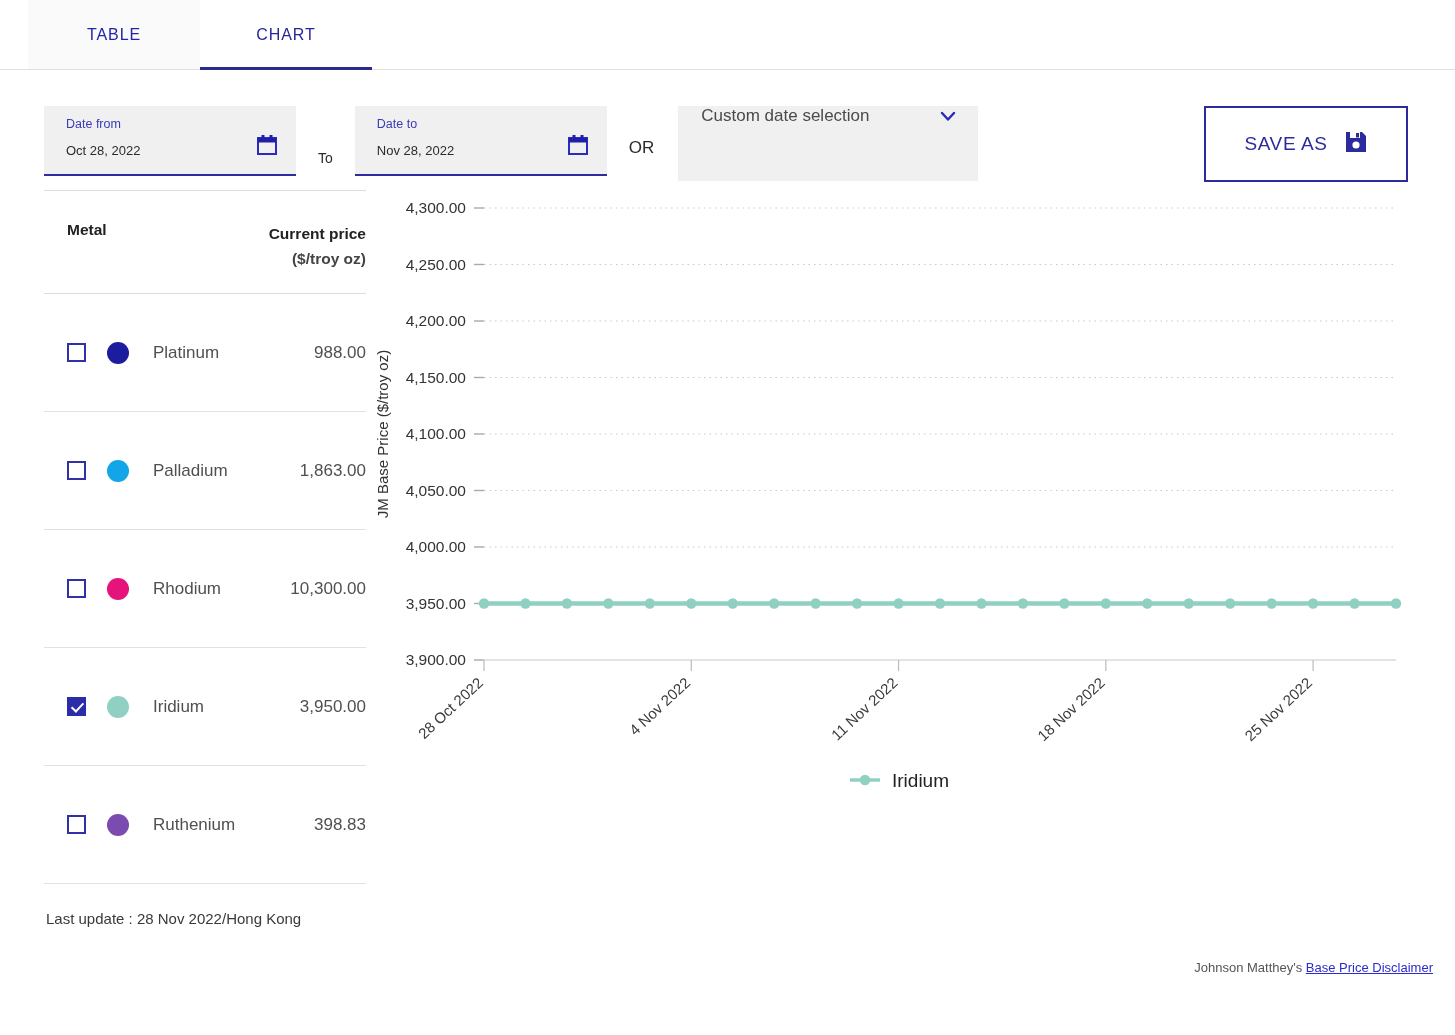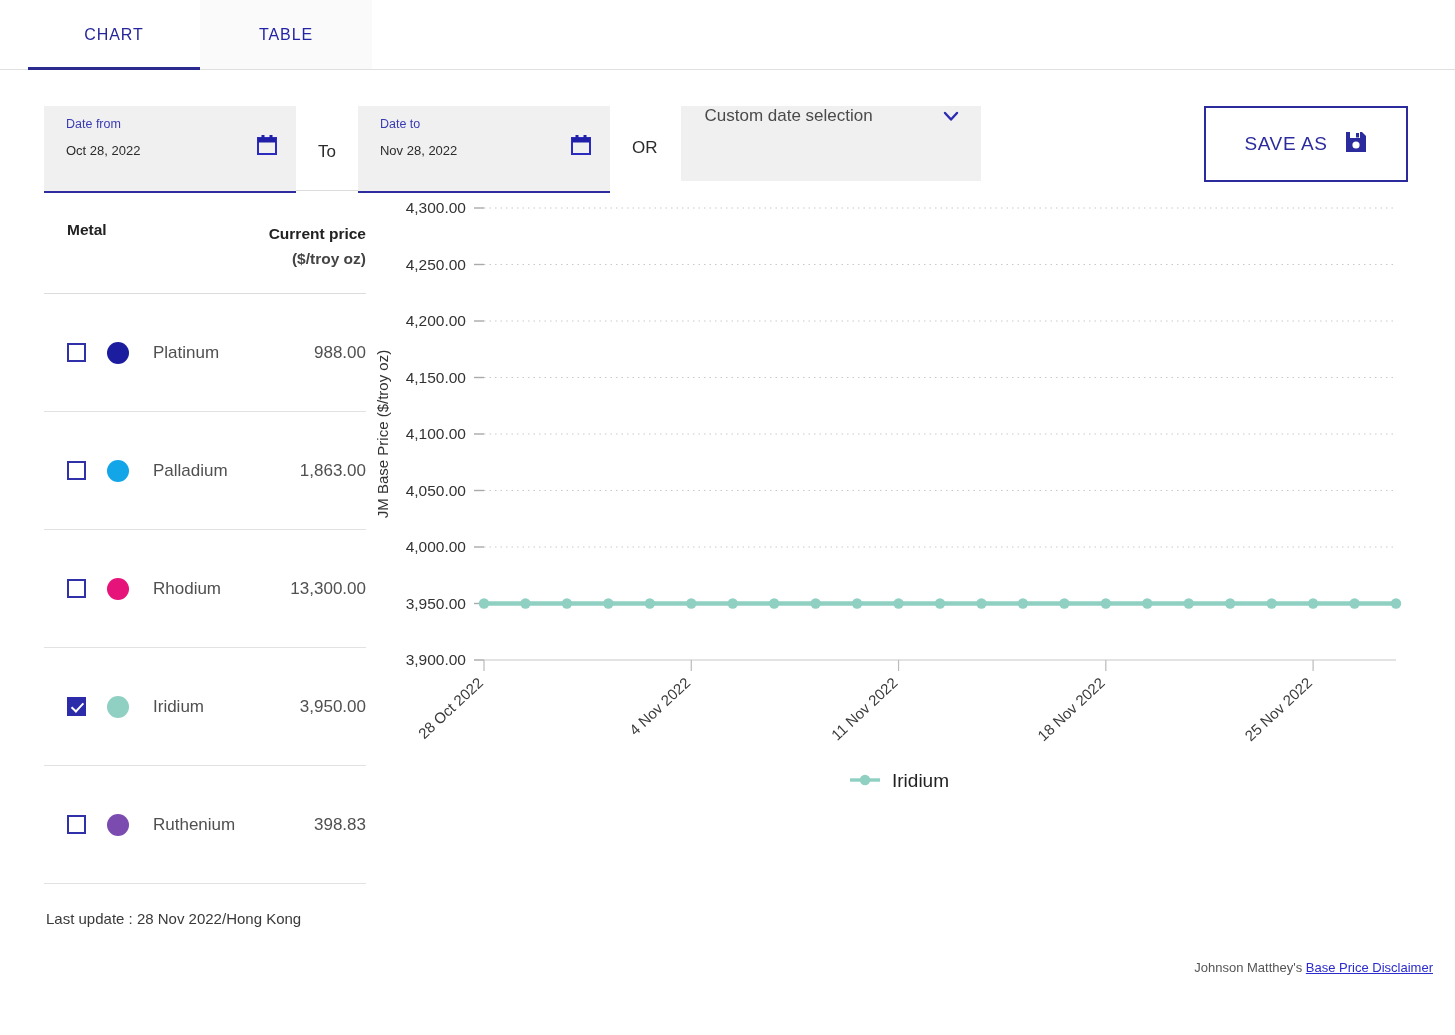--- a/index.html
+++ b/index.html
@@ -45,21 +45,21 @@
 
   
   .controls {
     display: flex;
     align-items: flex-start;
     padding: 36px 0 0 44px;
     height: 120px;
   }
   .date-field {
     width: 252px;
-    height: 87px;
+    height: 70px;
     background: #f0f0f0;
     border-bottom: 2px solid #2d2da0;
     padding: 10px 14px 0 22px;
     position: relative;
     cursor: pointer;
   }
   .date-label {
     font-size: 12.5px;
     color: #3a3ab5;
     line-height: 16px;
@@ -71,23 +71,23 @@
     line-height: 24px;
   }
   .cal-icon {
     position: absolute;
     right: 18px;
     top: 28px;
     width: 22px;
     height: 22px;
   }
   .to-label {
-    font-size: 17px;
+    font-size: 14px;
     color: #2b2b2b;
-    margin: 4px 22px;
+    margin: 12px 22px;
     padding-top: 32px;
   }
   .or-label {
     font-size: 17px;
     color: #2b2b2b;
     margin: 0 24px 0 22px;
     padding-top: 32px;
   }
   .custom-select {
     width: 300px;
@@ -225,25 +225,25 @@
     color: #2b2bcf;
     text-decoration: underline;
   }
   .footer-zone { position: relative; height: 62px; }
 </style>
 </head>
 <body>
 
 <div class="tabs">
   <div class="tab-spacer-left"></div>
+  <button class="tab inactive">
+    <span>TABLE</span>
+  </button>
   <button class="tab active">
     <span>CHART</span>
-  </button>
-  <button class="tab inactive">
-    <span>TABLE</span>
   </button>
 </div>
 
 <div class="controls">
 
   <div class="date-field">
     <div class="date-label">Date from</div>
     <div class="date-value">Oct 28, 2022</div>
     <span class="cal-icon">
       <svg width="22" height="22" viewBox="0 0 22 22">
@@ -315,21 +315,21 @@
         <div class="metal-row">
           <div class="cbox"></div>
           <div class="dot" style="background: rgb(18, 165, 232);"></div>
           <div class="m-name">Palladium</div>
           <div class="m-price">1,863.00</div>
         </div>
         <div class="metal-row">
           <div class="cbox"></div>
           <div class="dot" style="background: rgb(229, 19, 122);"></div>
           <div class="m-name">Rhodium</div>
-          <div class="m-price">13,300.00</div>
+          <div class="m-price">10,300.00</div>
         </div>
         <div class="metal-row">
           <div class="cbox checked"></div>
           <div class="dot" style="background: rgb(143, 208, 194);"></div>
           <div class="m-name">Iridium</div>
           <div class="m-price">3,950.00</div>
         </div>
         <div class="metal-row">
           <div class="cbox"></div>
           <div class="dot" style="background: rgb(123, 75, 176);"></div>

